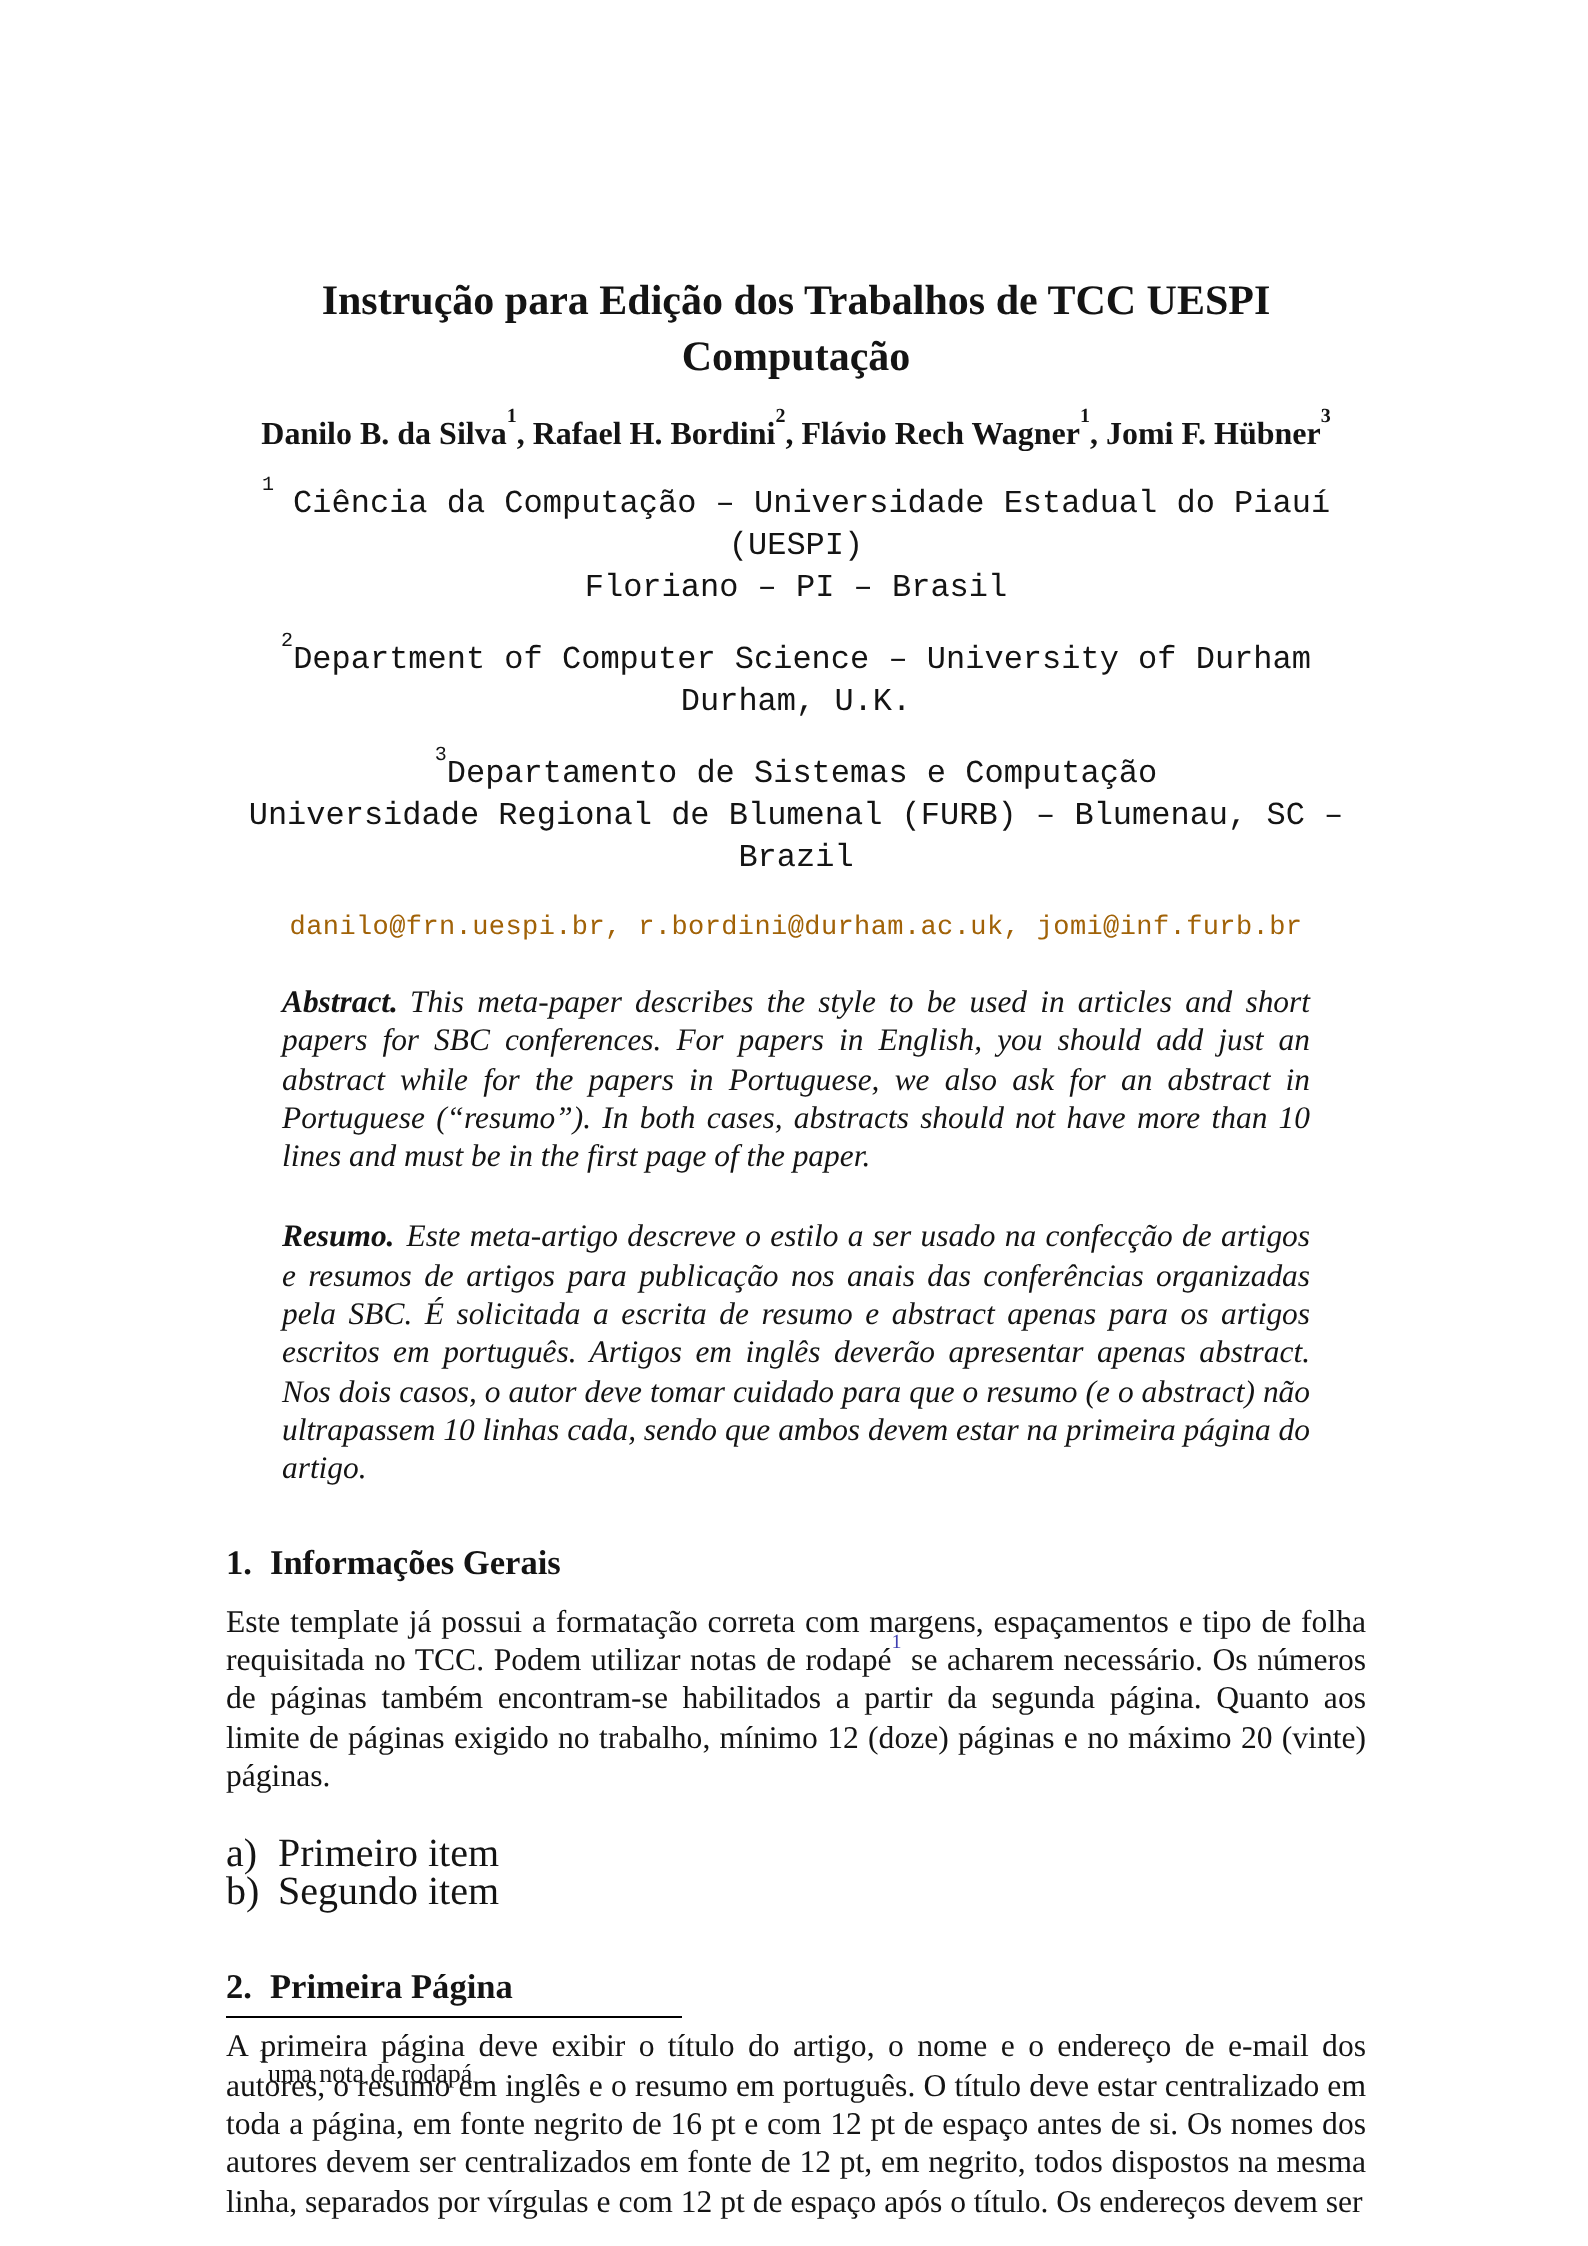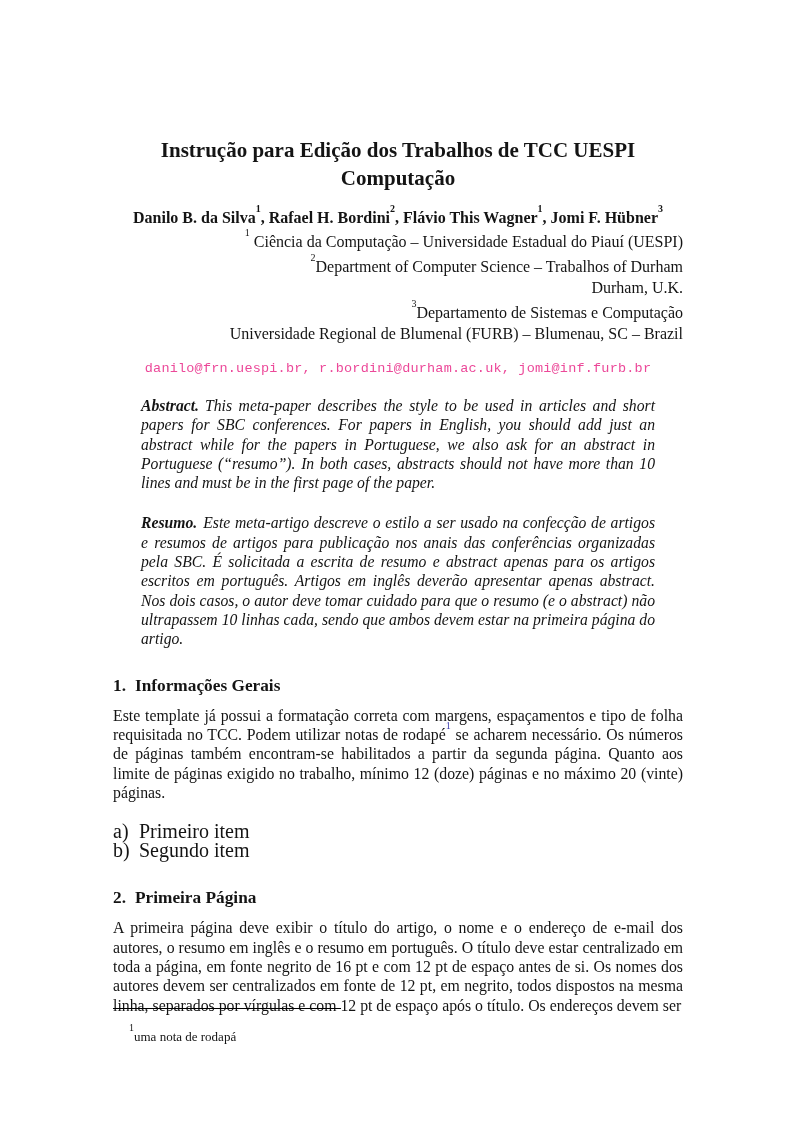--- a/index.html
+++ b/index.html
@@ -33,31 +33,32 @@
     position: relative;
     top: -0.5em;
   }
   .authors {
     margin-top: 17px;
     text-align: center;
     font-weight: bold;
     font-size: 16px;
   }
   .affil {
-    margin-top: 4px;
-    text-align: right;
+    margin-top: 15px;
+    text-align: center;
     font-size: 16px;
     line-height: 21px;
+    font-family: Liberation Mono, monospace;
   }
   .emails {
     margin-top: 17px;
     text-align: center;
     font-family: "Liberation Mono", monospace;
     font-size: 13.5px;
-    color: #ec4899;
+    color: #a16207;
     letter-spacing: 0.2px;
     white-space: nowrap;
   }
   .abstract {
     margin: 20px 28px 0 28px;
     font-style: italic;
     text-align: justify;
     font-size: 15.7px;
     line-height: 19.3px;
   }
@@ -97,28 +98,29 @@
   }
 </style>
 </head>
 <body>
 
 <div class="page">
   <div class="content">
 
     <h1 class="title"><span>Instrução para Edição dos Trabalhos de TCC UESPI</span><br><span>Computação</span></h1>
 
-    <div class="authors"><span><span>Danilo B. da Silva</span><sup class="s">1</sup></span><span><span>, Rafael H. Bordini</span><sup class="s">2</sup></span><span><span>, Flávio This Wagner</span><sup class="s">1</sup></span><span><span>, Jomi F. Hübner</span><sup class="s">3</sup></span></div>
+    <div class="authors"><span><span>Danilo B. da Silva</span><sup class="s">1</sup></span><span><span>, Rafael H. Bordini</span><sup class="s">2</sup></span><span><span>, Flávio Rech Wagner</span><sup class="s">1</sup></span><span><span>, Jomi F. Hübner</span><sup class="s">3</sup></span></div>
 
     <div class="affil">
       <div><sup class="s">1</sup><span> Ciência da Computação – Universidade Estadual do Piauí (UESPI)</span></div>
+      <div>Floriano – PI – Brasil</div>
     </div>
 
     <div class="affil">
-      <div><sup class="s">2</sup><span>Department of Computer Science – Trabalhos of Durham</span></div>
+      <div><sup class="s">2</sup><span>Department of Computer Science – University of Durham</span></div>
       <div>Durham, U.K.</div>
     </div>
 
     <div class="affil">
       <div><sup class="s">3</sup><span>Departamento de Sistemas e Computação</span></div>
       <div>Universidade Regional de Blumenal (FURB) – Blumenau, SC – Brazil</div>
     </div>
 
     <div class="emails">danilo@frn.uespi.br, r.bordini@durham.ac.uk, jomi@inf.furb.br</div>
 

